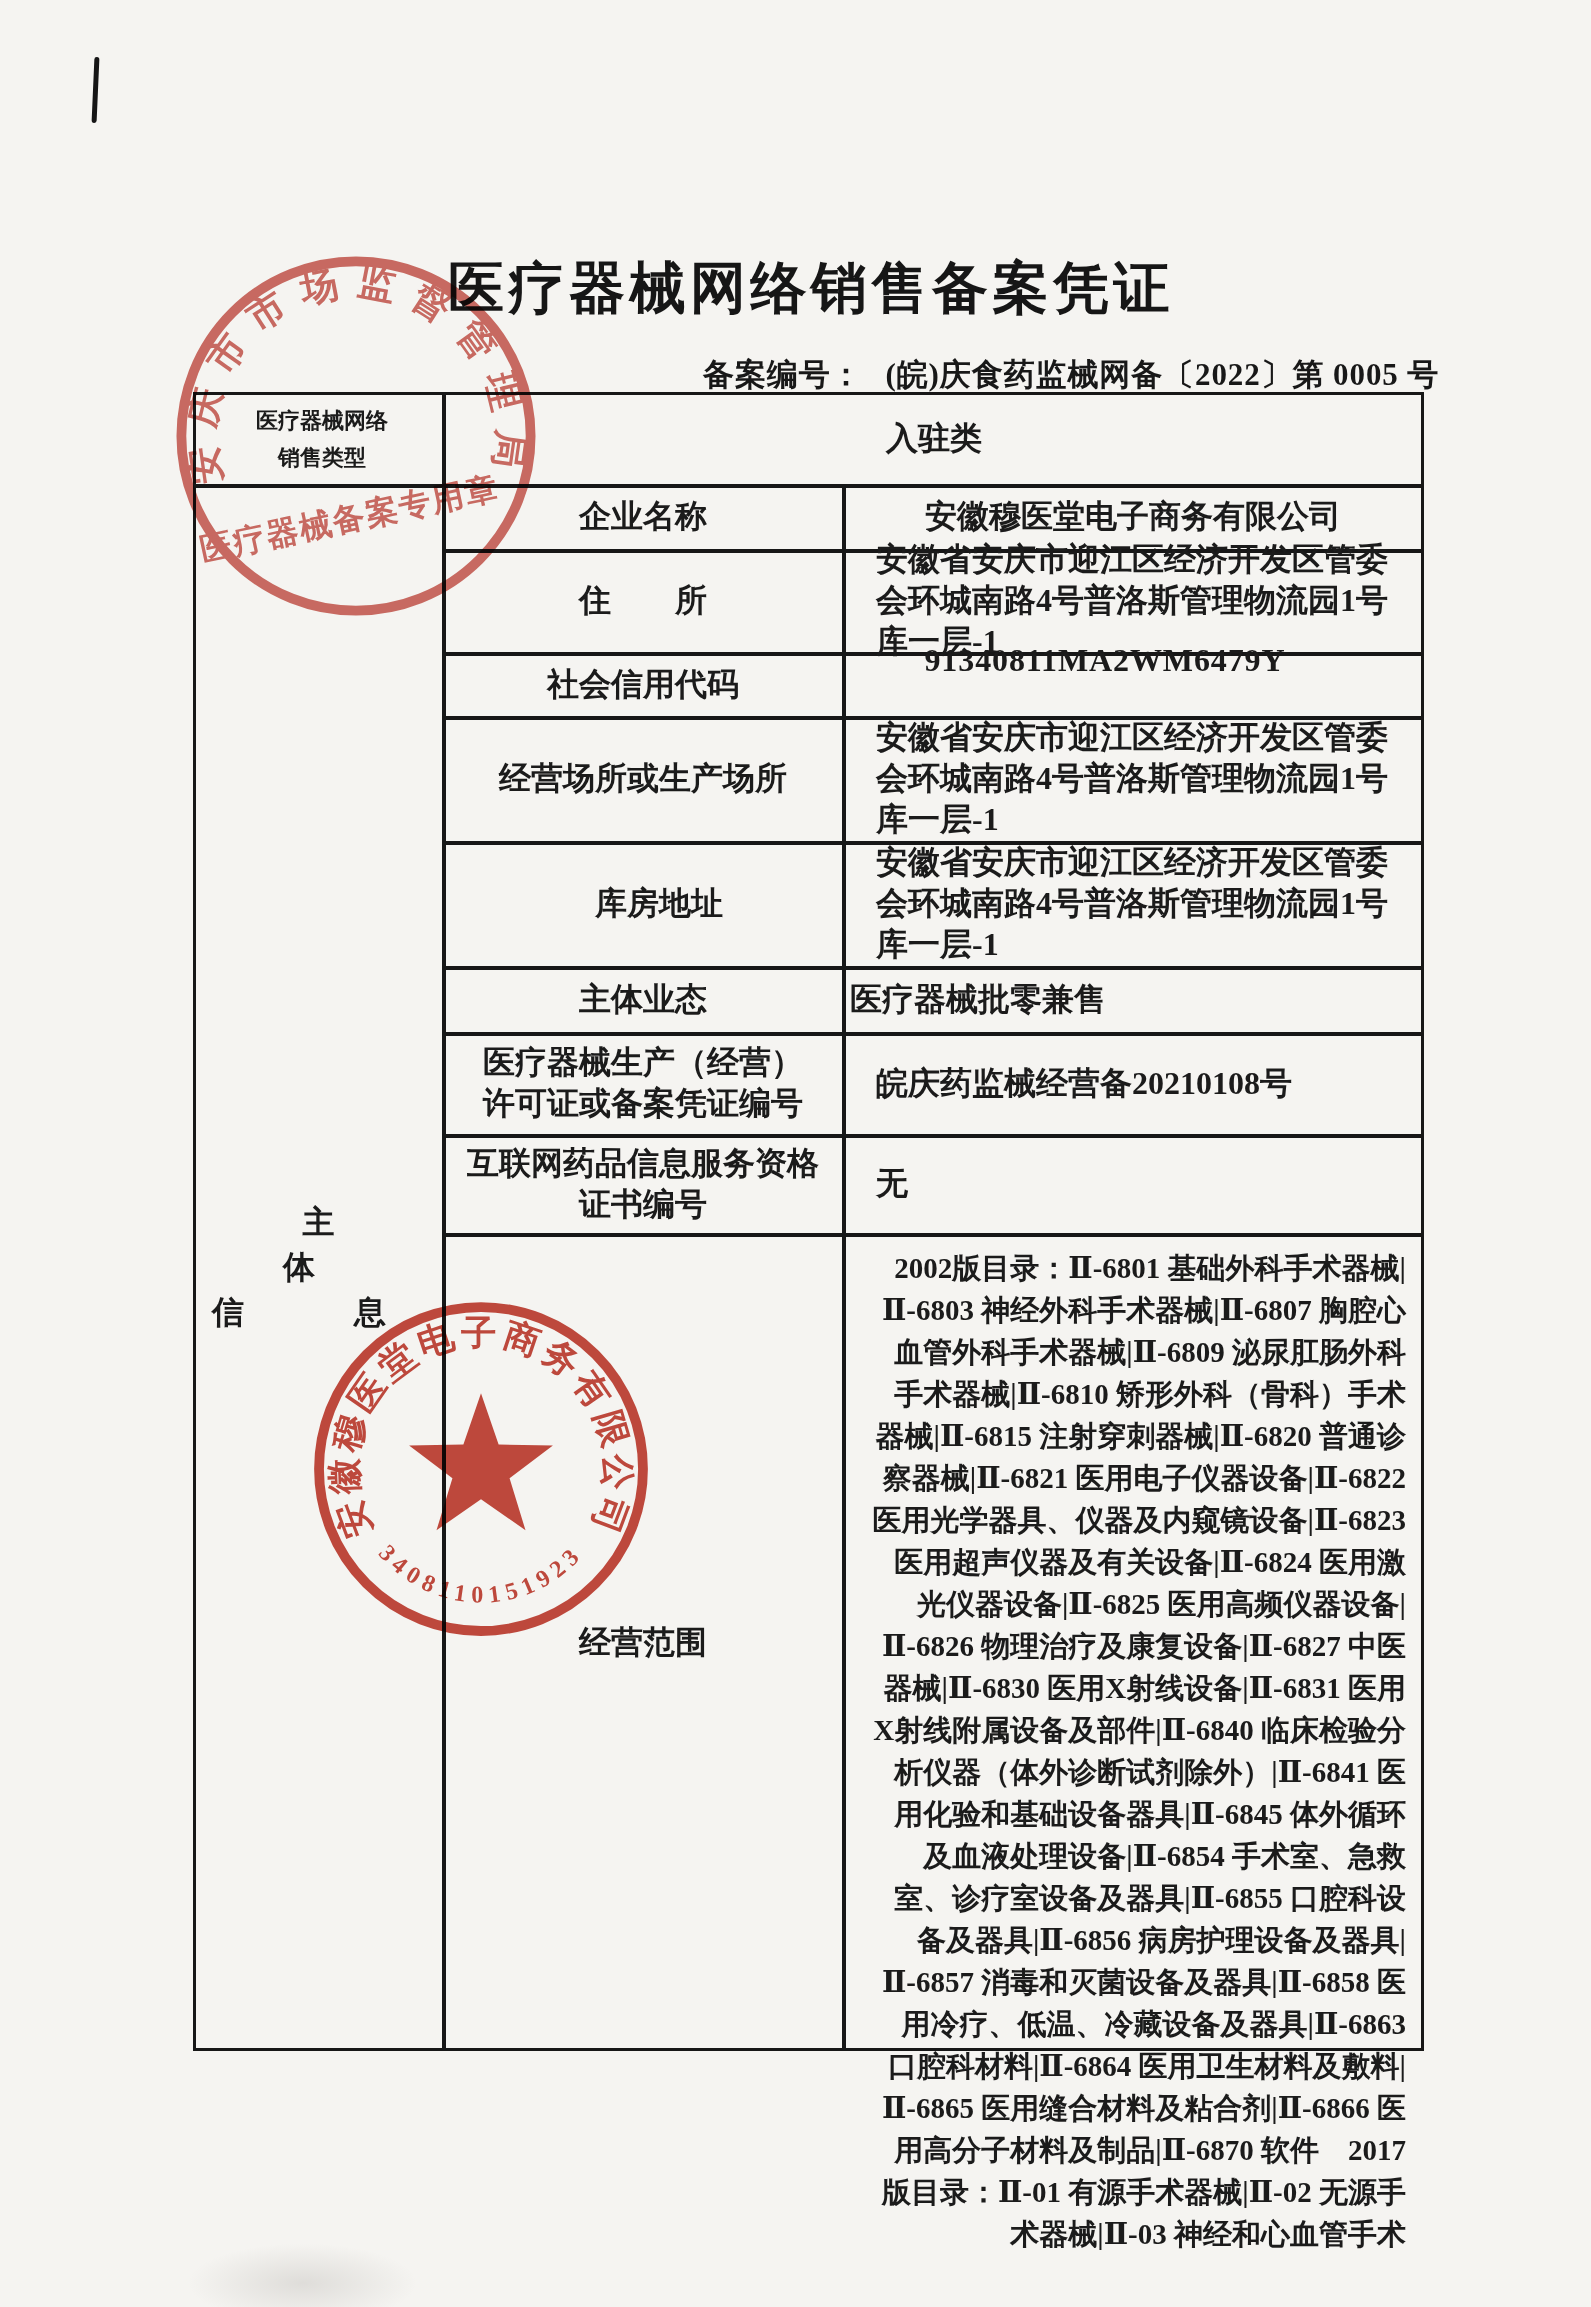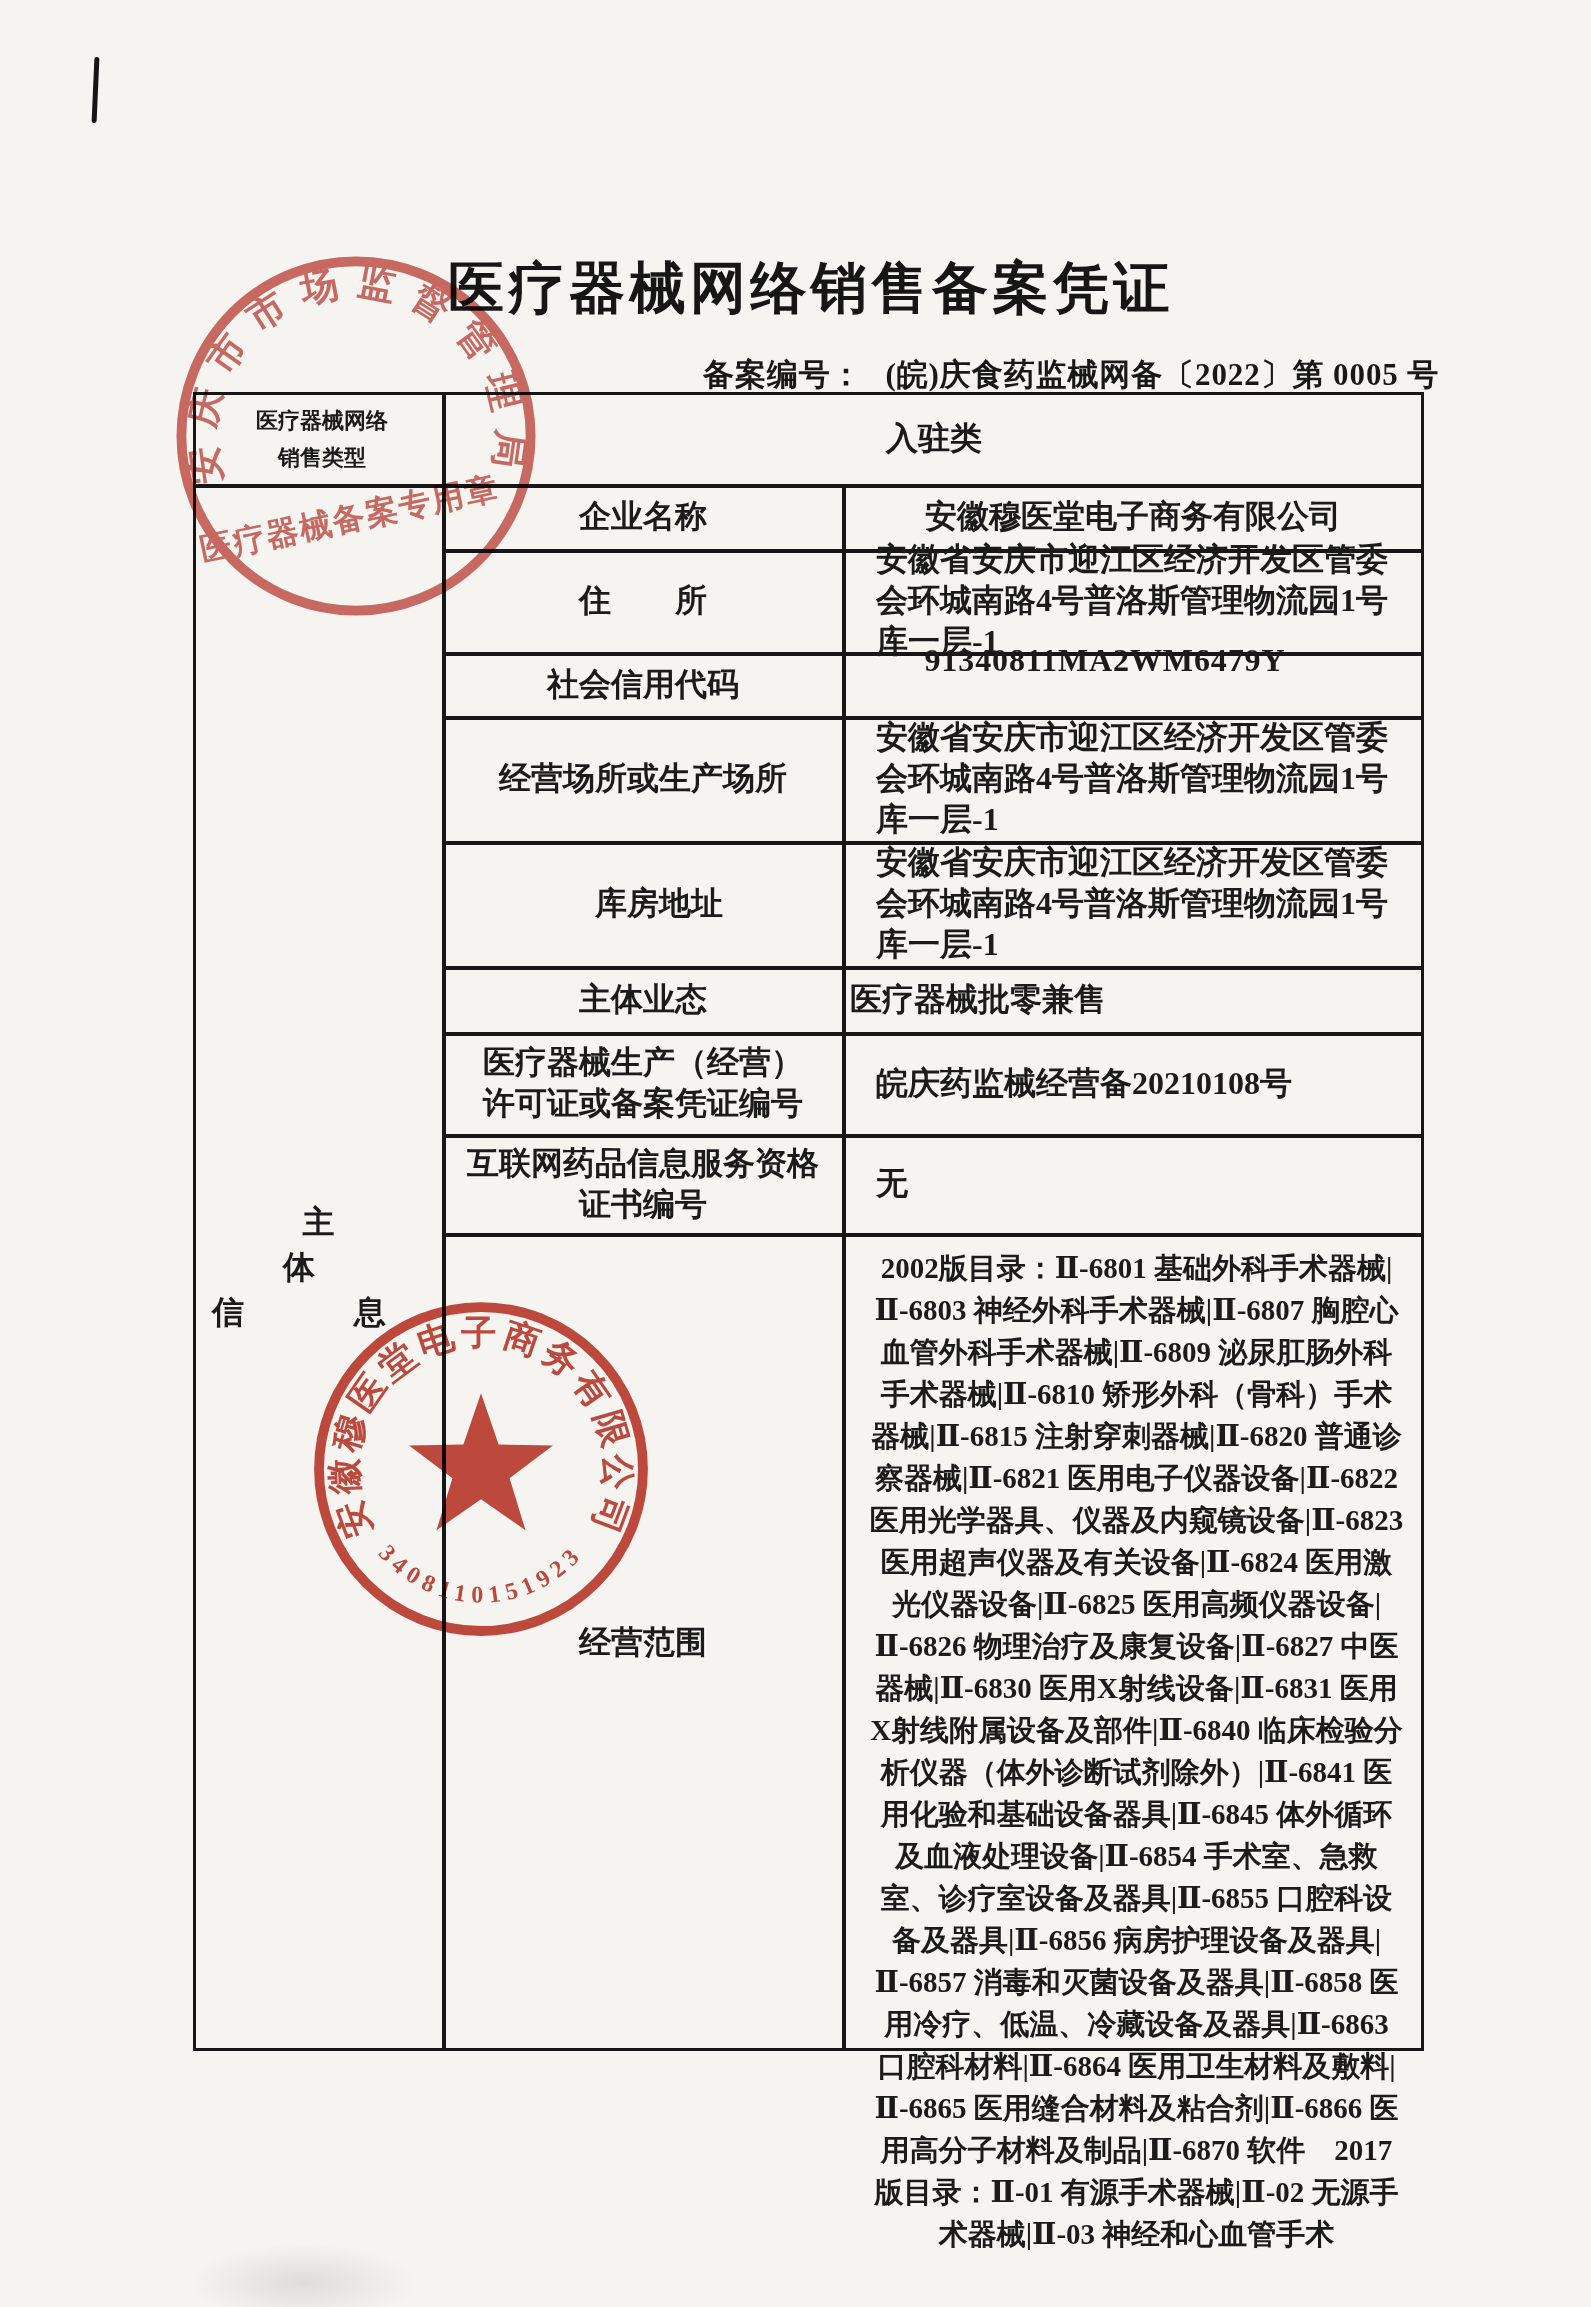--- a/index.html
+++ b/index.html
@@ -38,21 +38,21 @@
   
   .cell{
     display:flex;align-items:center;box-sizing:border-box;
     font-weight:800;font-size:32px;line-height:41px;color:#1b1b1b;
   }
   .cell.center{justify-content:center;text-align:center;}
   .cell.left{justify-content:flex-start;text-align:left;padding:5.3px 27px 5.3px 34px;}
   .prewrap{white-space:pre-line;}
   .scope-value{
     align-items:flex-start;padding:14.2px 18px 9px 25px;
-    font-size:29px;line-height:42px;letter-spacing:0px;text-align:center;
+    font-size:29px;line-height:42px;letter-spacing:0px;text-align:right;
     font-weight:800;
   }
   .merged-label{letter-spacing:39px;text-indent:39px;line-height:45px;}
   
   .stamp{pointer-events:none;mix-blend-mode:multiply;}
 </style>
 </head>
 <body>
 
 <div>

